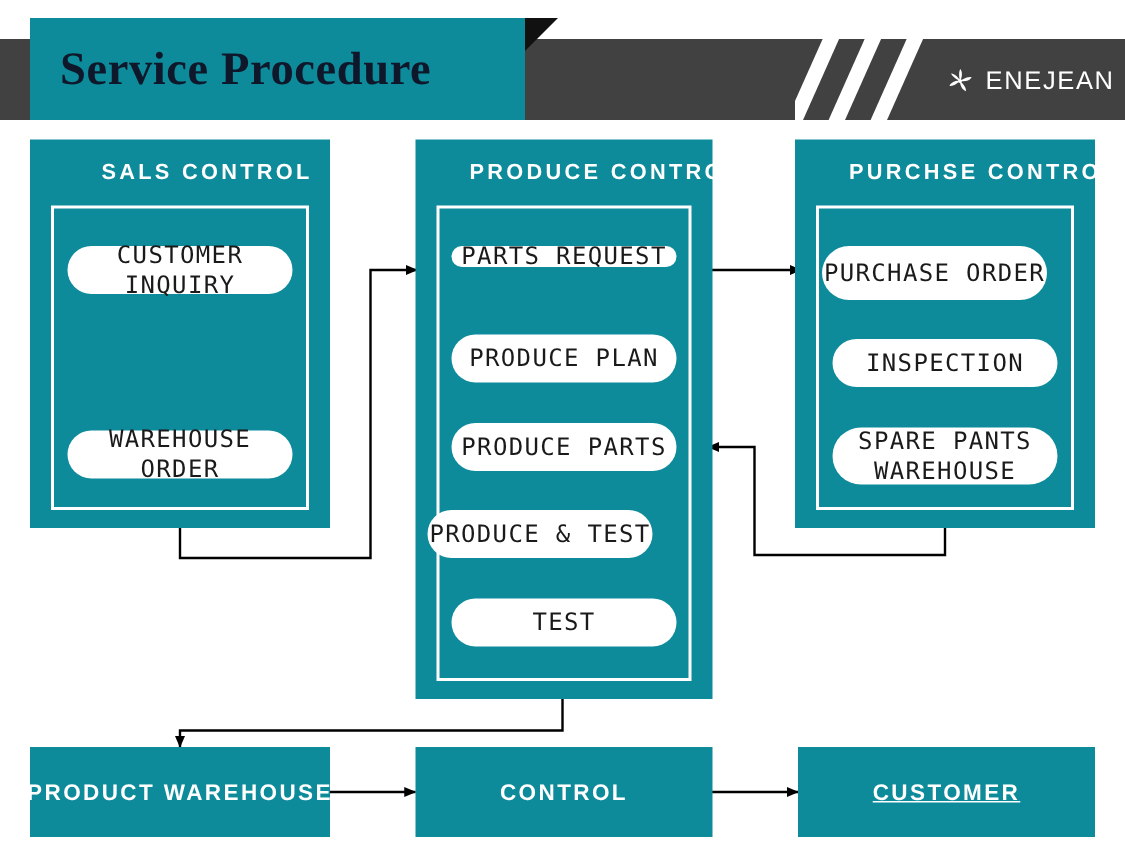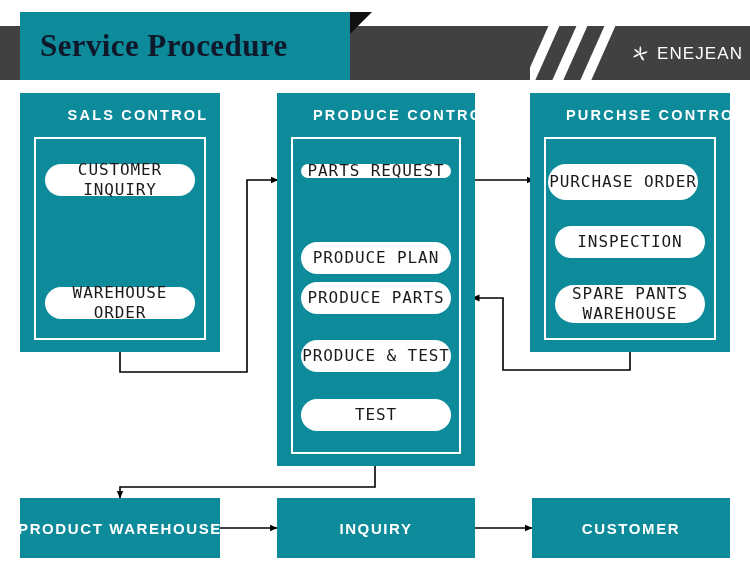--- a/index.html
+++ b/index.html
@@ -215,32 +215,32 @@
     <div class="panel-title">SALS CONTROL</div>
     <div class="panel-inner"></div>
     <div class="pill" style="left:25px; top:71px; width:150px; height:32px;">CUSTOMER INQUIRY</div>
     <div class="pill" style="left:25px; top:194px; width:150px; height:32px;">WAREHOUSE ORDER</div>
   </div>
 
   <div class="panel" style="left:277px; top:93px; width:198px; height:373px;">
     <div class="panel-title">PRODUCE CONTROL</div>
     <div class="panel-inner"></div>
     <div class="pill" style="left:24px; top:71px; width:150px; height:14px;">PARTS REQUEST</div>
-    <div class="pill" style="left:24px; top:130px; width:150px; height:32px;margin-top:19px;">PRODUCE PLAN</div>
+    <div class="pill" style="left:24px; top:130px; width:150px; height:32px;">PRODUCE PLAN</div>
     <div class="pill" style="left:24px; top:189px; width:150px; height:32px;">PRODUCE PARTS</div>
-    <div class="pill" style="left:24px; top:247px; width:150px; height:32px;">PRODUCE &amp; TEST</div>
+    <div class="pill" style="left:8px; top:247px; width:150px; height:32px;">PRODUCE &amp; TEST</div>
     <div class="pill" style="left:24px; top:306px; width:150px; height:32px;">TEST</div>
   </div>
 
   <div class="panel" style="left:530px; top:93px; width:200px; height:259px;">
     <div class="panel-title">PURCHSE CONTROL</div>
     <div class="panel-inner"></div>
     <div class="pill" style="left:18px; top:71px; width:150px; height:36px;">PURCHASE ORDER</div>
     <div class="pill" style="left:25px; top:133px; width:150px; height:32px;">INSPECTION</div>
     <div class="pill" style="left:25px; top:192px; width:150px; height:38px;">SPARE PANTS
 WAREHOUSE</div>
   </div>
 
   <div class="bottom-box" style="left:20px; top:498px; width:200px; height:60px;">PRODUCT WAREHOUSE</div>
-  <div class="bottom-box" style="left:277px; top:498px; width:198px; height:60px;">INQUIRY</div>
-  <div class="bottom-box" style="left:532px; top:498px; width:198px; height:60px;">CUSTOMER</div>
+  <div class="bottom-box" style="left:277px; top:498px; width:198px; height:60px;">CONTROL</div>
+  <div class="bottom-box" style="left:532px; top:498px; width:198px; height:60px;text-decoration:underline;">CUSTOMER</div>
 
 </div>
 
 </body></html>

